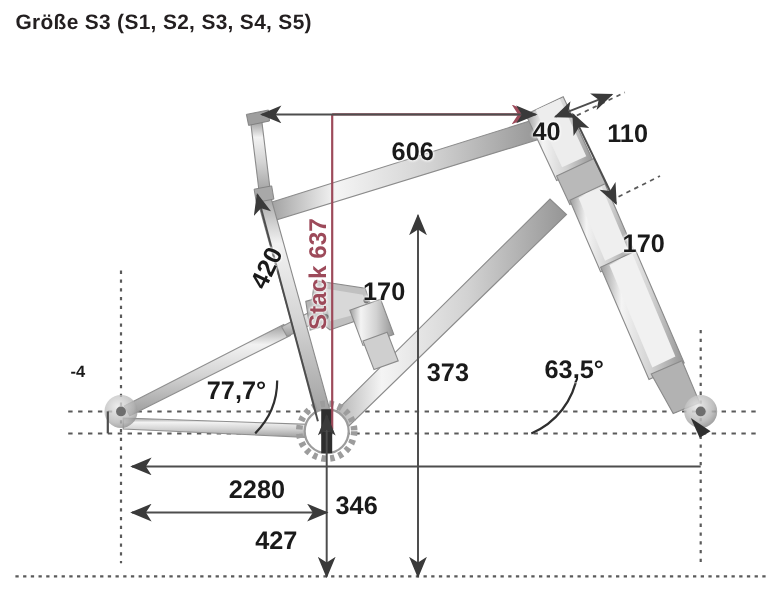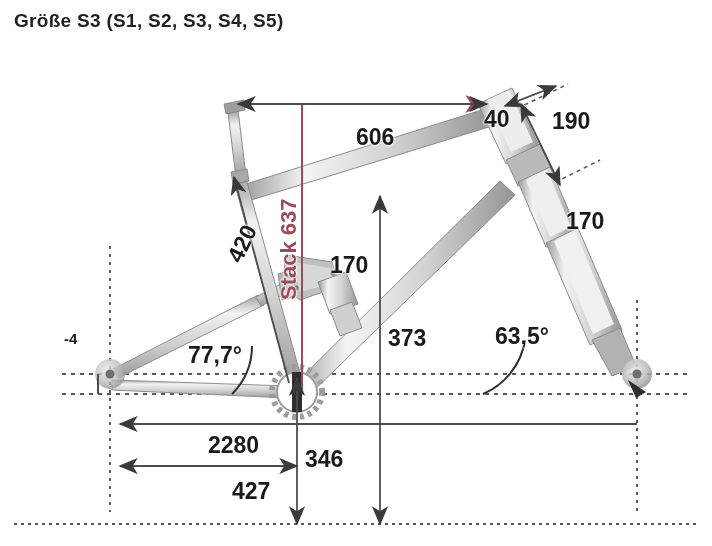--- a/index.html
+++ b/index.html
@@ -208,21 +208,21 @@
     </g>
   </svg>
 
 
   <div class="dim-label accent rot90" style="left:276px; top:300px;">Stack 637</div>
 
   <div class="dim-label" style="left:356px; top:124px;">606</div>
 
   <div class="dim-label" style="left:484px; top:62px;margin-top:44px;">40</div>
 
-  <div class="dim-label" style="left:552px; top:108px;">190</div>
+  <div class="dim-label" style="left:552px; top:108px;">110</div>
 
   <div class="dim-label" style="left:566px; top:208px;">170</div>
 
   <div class="dim-label" style="left:222px; top:255px; transform:rotate(-64deg); transform-origin:left top;">420</div>
 
   <div class="dim-label" style="left:330px; top:252px;">170</div>
 
   <div class="dim-label" style="left:388px; top:325px;">373</div>
 
   <div class="dim-label" style="left:188px; top:326px;margin-top:16px;">77,7°</div>

